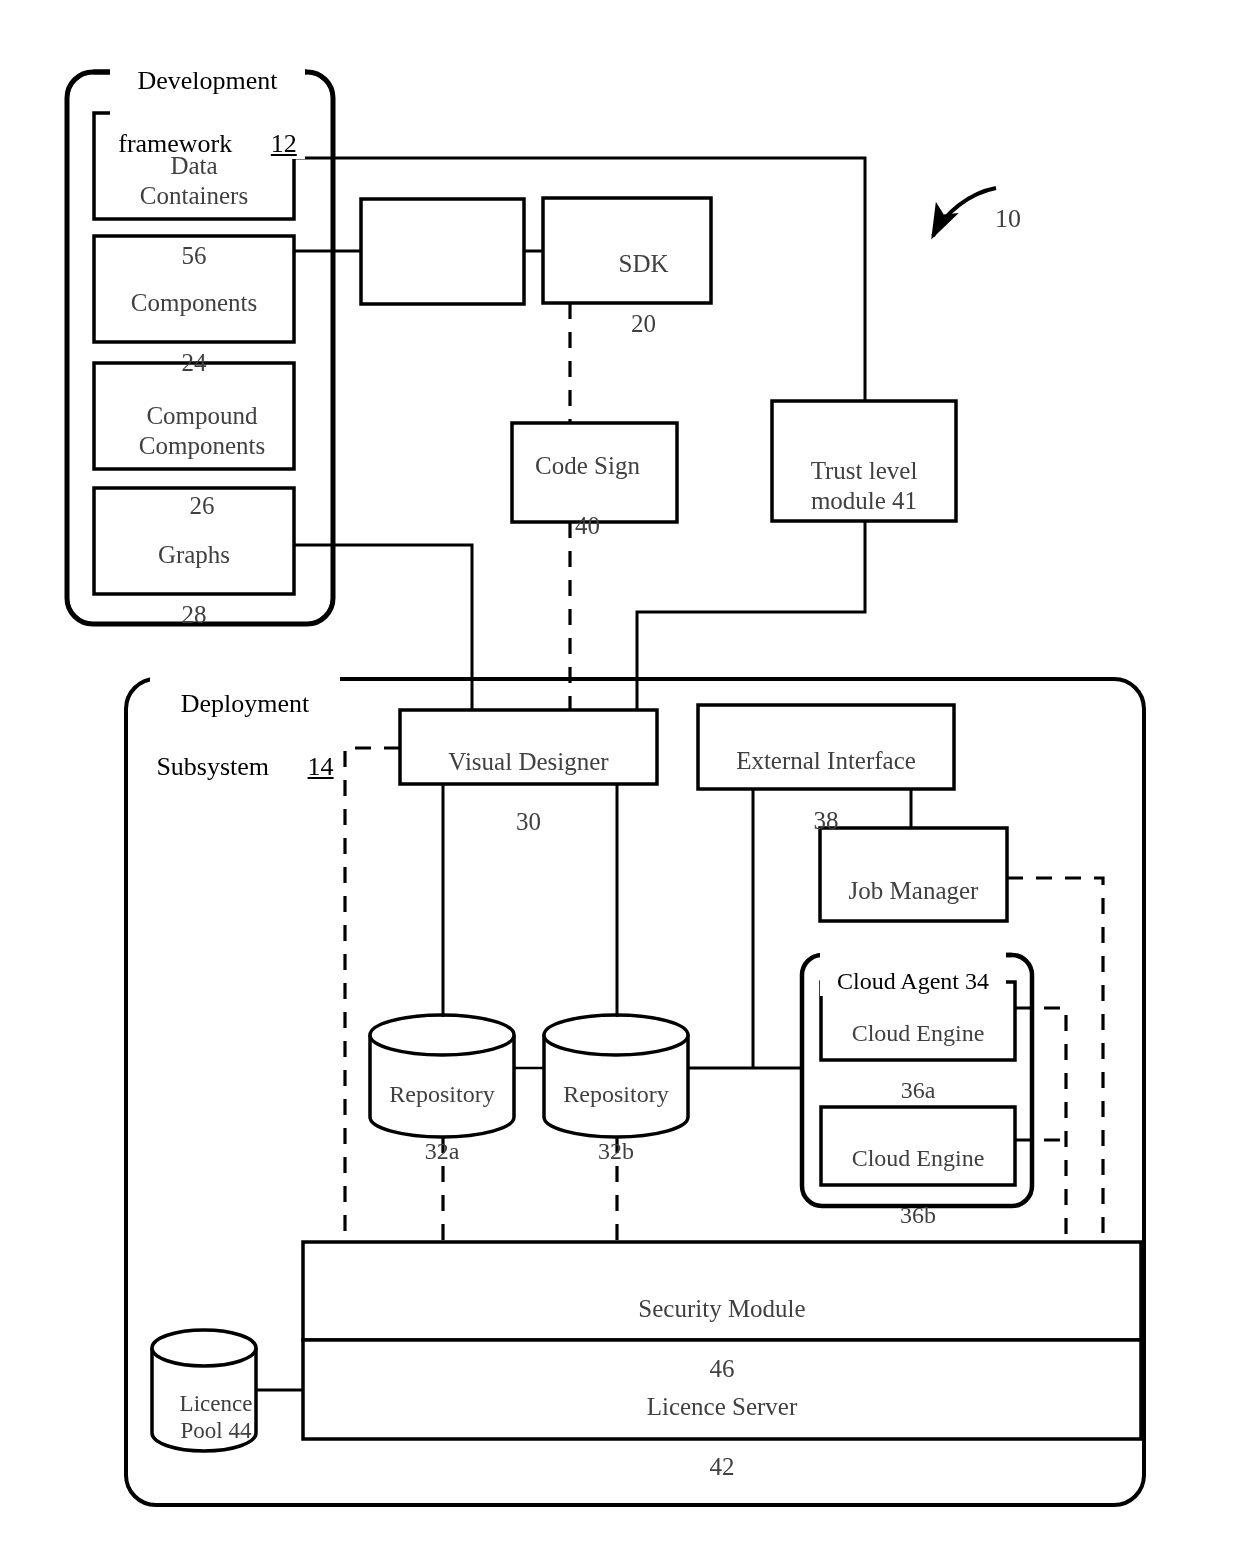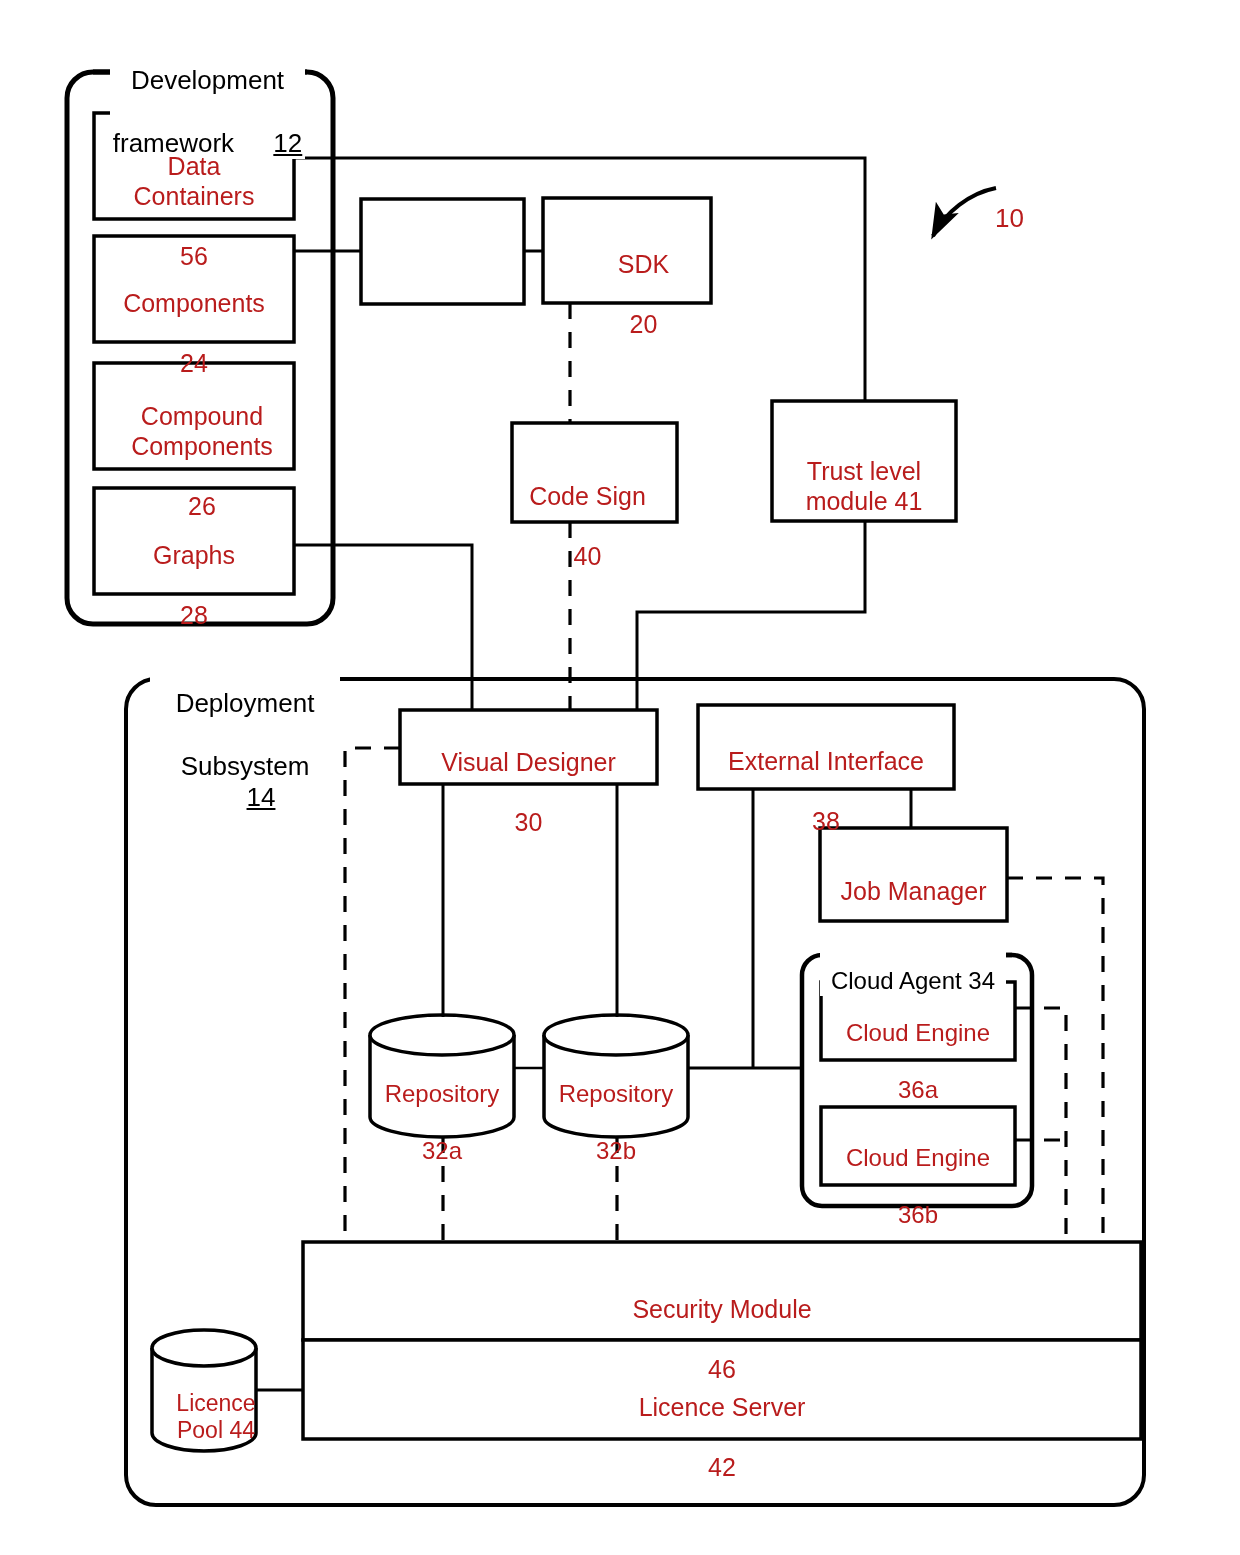--- a/index.html
+++ b/index.html
@@ -6,37 +6,37 @@
   html, body {
     margin: 0;
     padding: 0;
     background: #ffffff;
   }
   #canvas {
     position: relative;
     width: 1240px;
     height: 1555px;
     background: #ffffff;
-    font-family: Liberation Sans, sans-serif;
+    font-family: Liberation Serif, serif;
     color: #000000;
     overflow: hidden;
   }
   svg.layer {
     position: absolute;
     left: 0;
     top: 0;
     width: 1240px;
     height: 1555px;
     overflow: visible;
   }
   .lbl {
     position: absolute;
     text-align: center;
     line-height: 1.20;
-    color: #b91c1c;
+    color: #404040;
     white-space: pre-line;
     pointer-events: none;
   }
   .lbl-free {
     position: absolute;
     text-align: center;
     line-height: 1.20;
     color: #000;
     white-space: pre-line;
     background: #ffffff;
@@ -176,21 +176,21 @@
     <span>Graphs</span><br>
     <span>28</span>
   </div>
 
 
   <div class="lbl t25" style="left:543px; top:219px; width:201px;">
     <span>SDK</span><br>
     <span>20</span>
   </div>
 
-  <div class="lbl t25" style="left:512px; top:451px; width:151px;">
+  <div class="lbl t25" style="left:512px; top:421px; width:151px;">
     <span>Code Sign</span><br>
     <span>40</span>
   </div>
 
   <div class="lbl t25" style="left:772px; top:426px; width:184px;">
     <span>Trust level
 module 41</span>
   </div>
 
   <div class="lbl-free t26" style="left:150px; top:657px; width:190px;">

